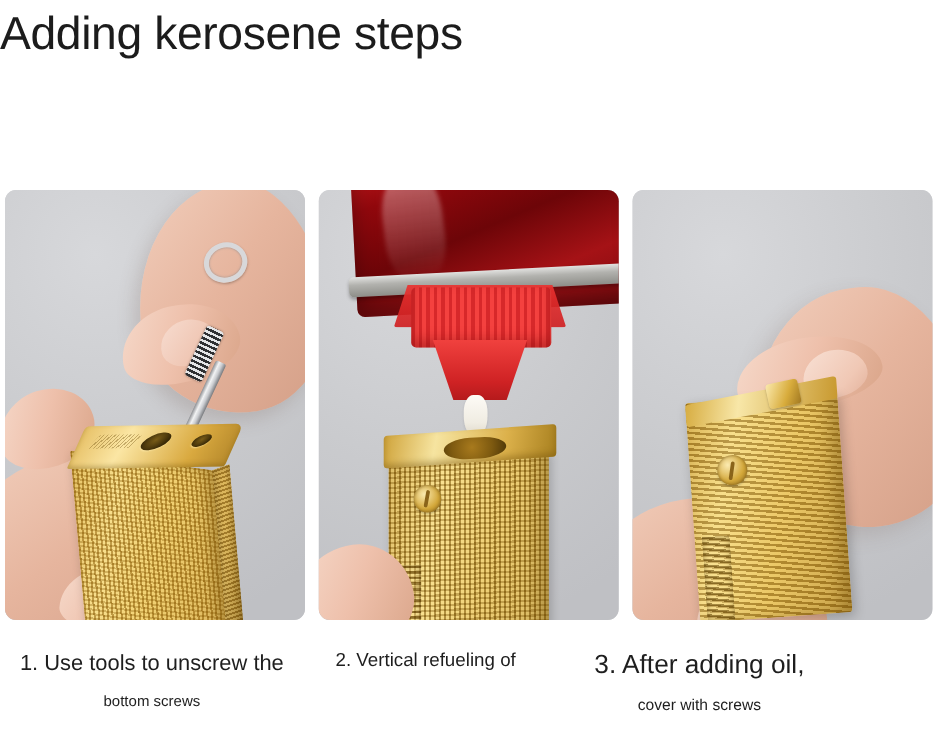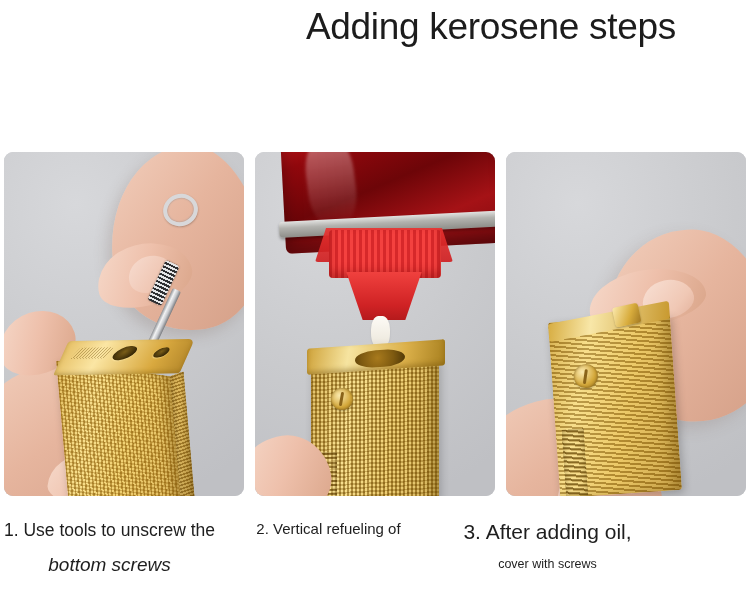--- a/index.html
+++ b/index.html
@@ -12,24 +12,24 @@
     height: 591px;
     position: relative;
     overflow: hidden;
     font-family: "Liberation Sans", sans-serif;
     color: #1a1a1a;
   }
 
   
   .page-title {
     position: absolute;
-    left: 16px;
+    left: 0;
     top: 4px;
     width: 660px;
-    text-align: right;
+    text-align: left;
     font-size: 37px;
     font-weight: 400;
     letter-spacing: -0.3px;
     color: #1c1c1c;
     line-height: 46px;
     white-space: nowrap;
   }
 
   
   .panels {
@@ -527,42 +527,42 @@
     width: 22px;
     height: 68px;
     background:
       repeating-linear-gradient(9deg, rgba(100,70,8,.55) 0 2px, rgba(250,228,155,.3) 2px 4.4px);
     box-shadow: inset 0 0 6px rgba(80,55,5,.45);
   }
 
   
   .captions {
     position: absolute;
-    left: 0;
+    left: 12px;
     top: 520px;
     width: 657px;
     height: 71px;
     display: flex;
   }
   .caption {
     width: 250px;
     text-align: center;
     color: #1e1e1e;
   }
   .caption .line1 {
     display: block;
     white-space: nowrap;
   }
   .caption .line2 {
     display: block;
     margin-top: 13px;
     white-space: nowrap;
   }
   .caption.c1 .line1 { font-size: 17.5px; }
-  .caption.c1 .line2 { font-size: 19px; font-style: italic; }
+  .caption.c1 .line2 { font-size: 12px; }
   .caption.c2 .line1 { font-size: 15px; }
   .caption.c2 .line2 { font-size: 13.5px; }
   .caption.c3 .line1 { font-size: 21px; }
   .caption.c3 .line2 { font-size: 12.5px; }
 </style>
 </head>
 <body>
 
 <div class="page-title">Adding kerosene steps</div>
 

